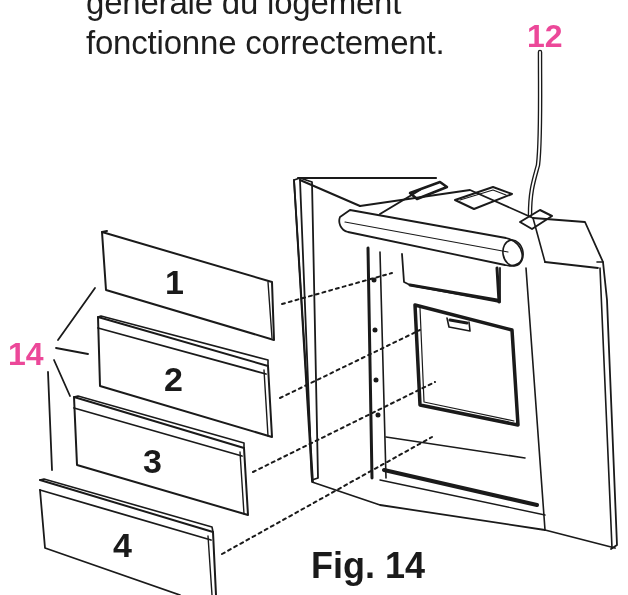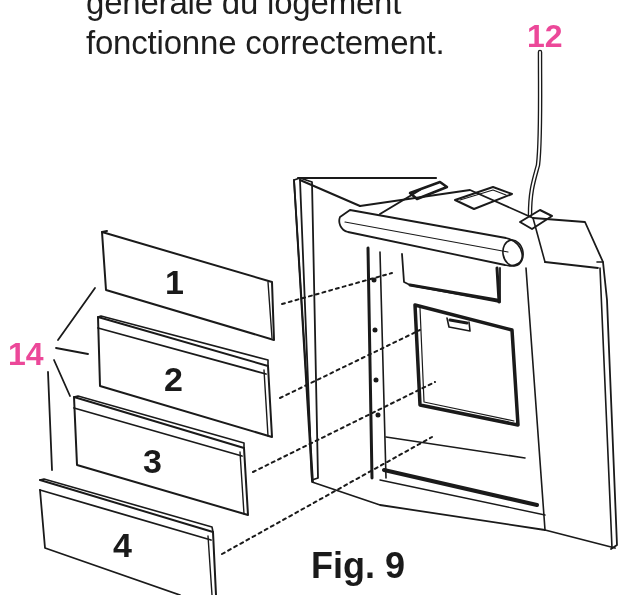--- a/index.html
+++ b/index.html
@@ -126,13 +126,13 @@
 </svg>
 
 <div class="callout" style="left:527px; top:20px;">12</div>
 <div class="callout" style="left:8px; top:329px;margin-top:9px;">14</div>
 
 <div class="panel-num" style="left:165px; top:265px;">1</div>
 <div class="panel-num" style="left:164px; top:362px;">2</div>
 <div class="panel-num" style="left:143px; top:444px;">3</div>
 <div class="panel-num" style="left:113px; top:528px;">4</div>
 
-<div class="fig-caption">Fig. 9</div>
+<div class="fig-caption">Fig. 14</div>
 
 </body></html>

